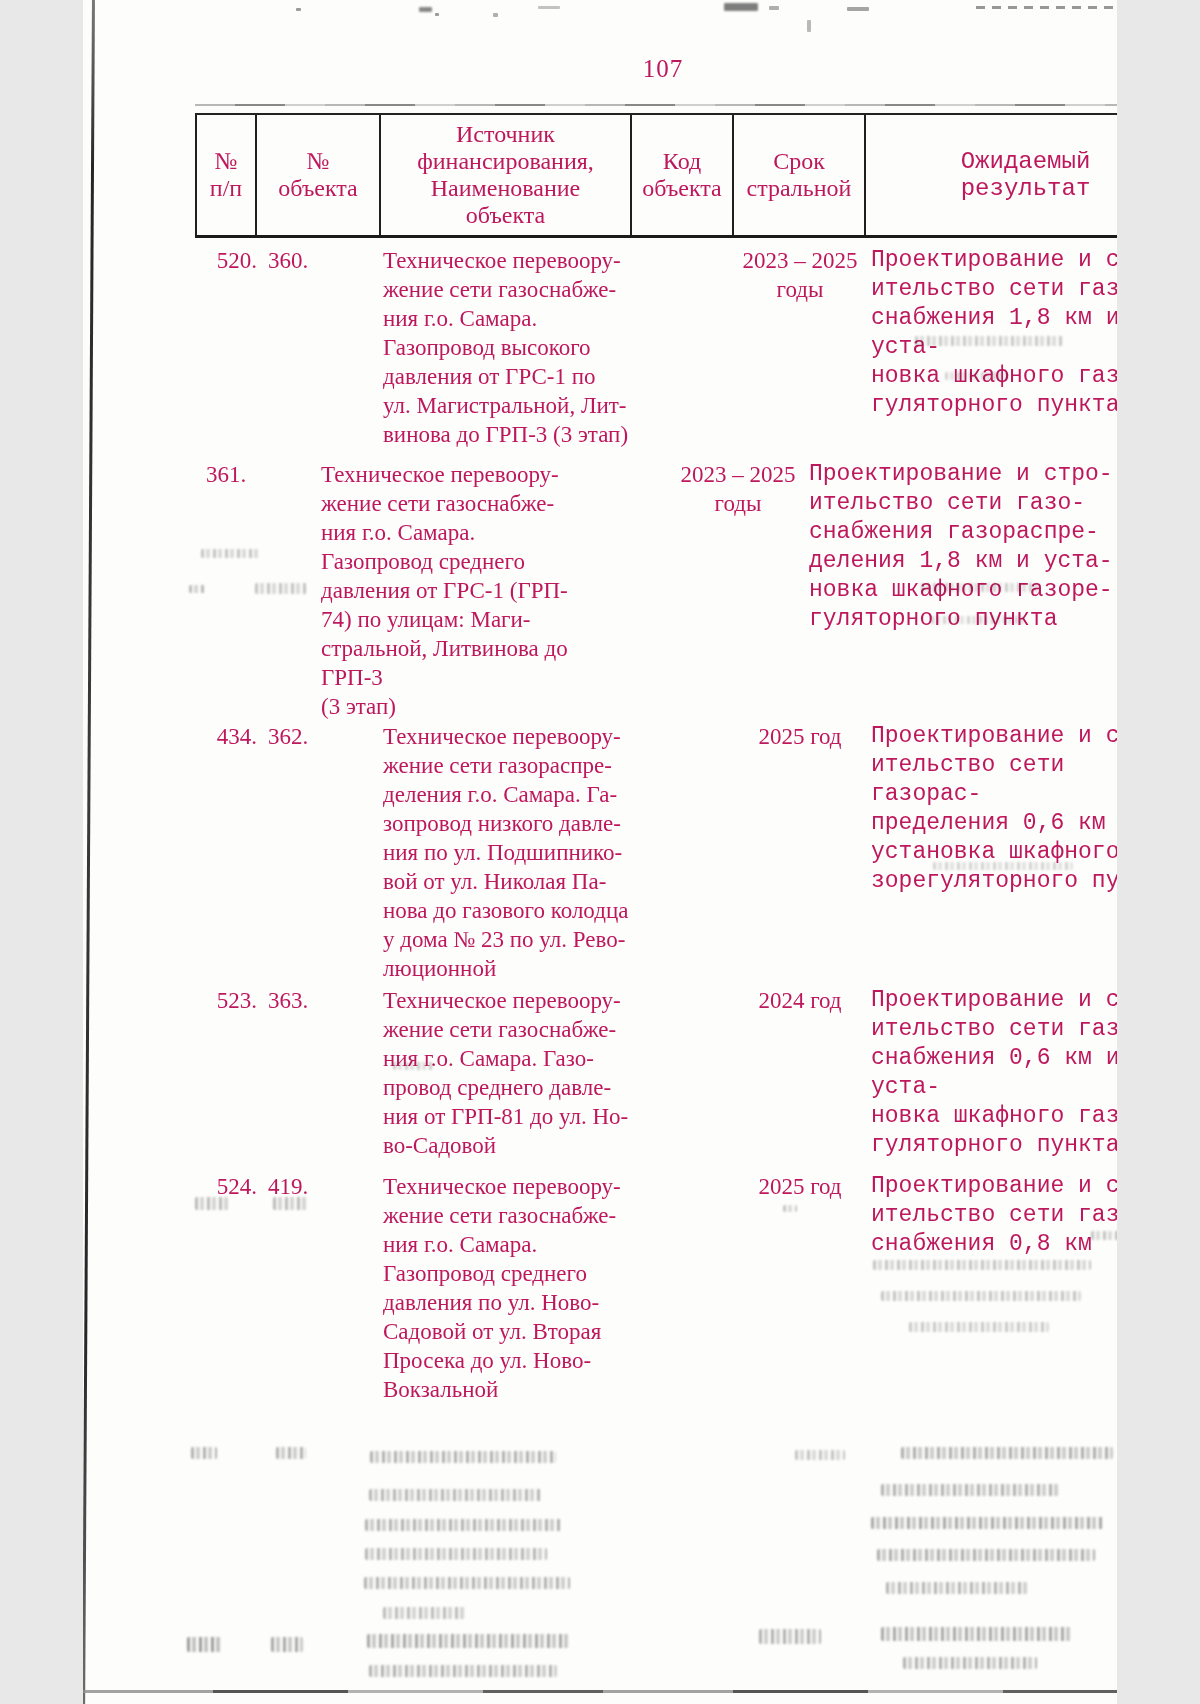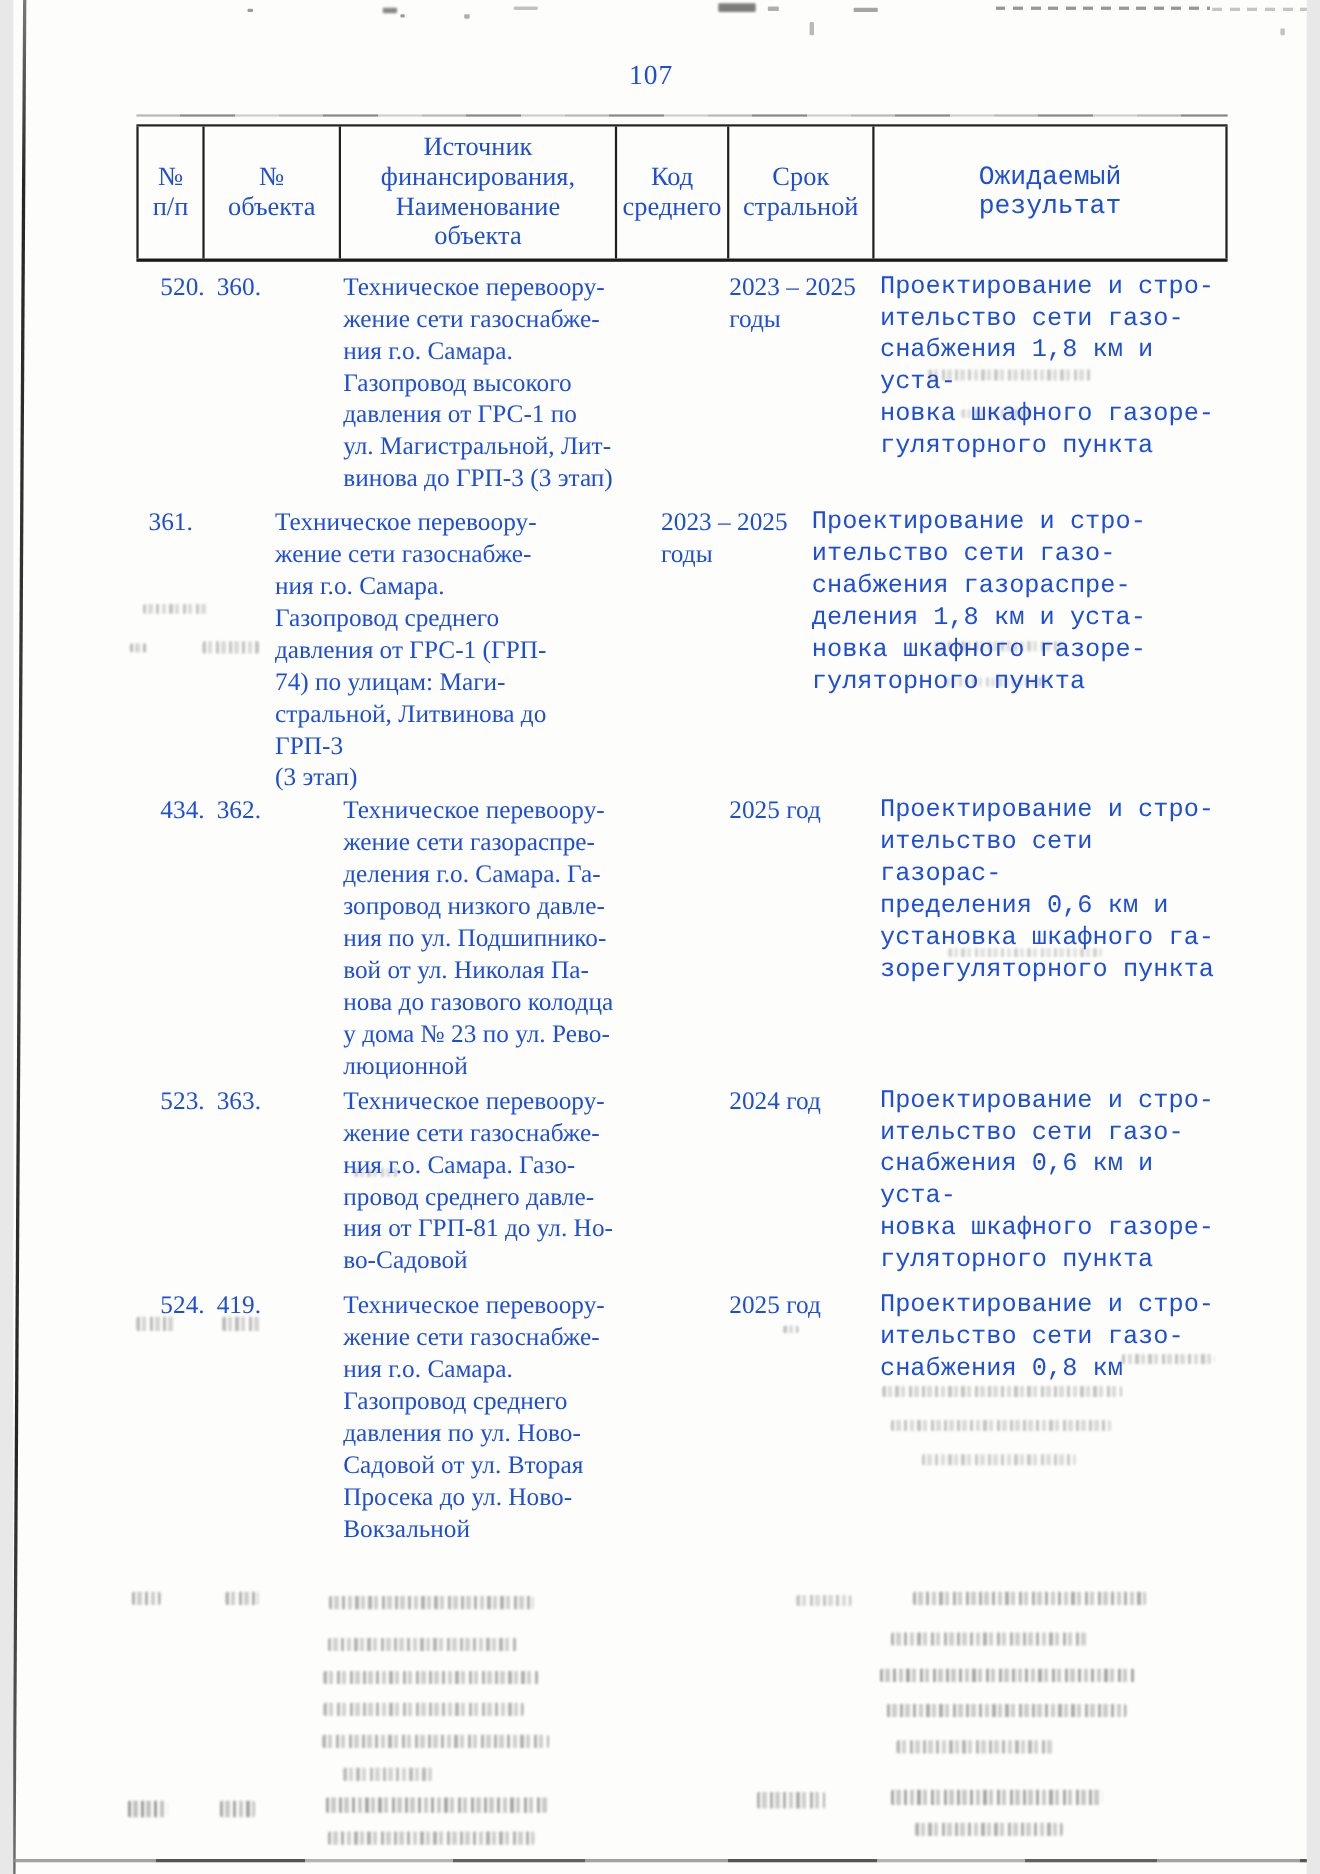--- a/index.html
+++ b/index.html
@@ -1,23 +1,23 @@
 <!DOCTYPE html>
 <html><head>
 <meta charset="utf-8">
 <style>
   html,body{margin:0;padding:0;background:#e8e8e8;}
   .page{
     position:relative;
-    width:1176px;height:1704px;
+    width:1034px;height:1704px;
     margin:0 auto;
     background:#fdfdfc;
     overflow:hidden;
     font-family:"Liberation Serif","DejaVu Serif",serif;
-    color:#1d4ed8;
+    color:#be185d;
   }
   
   .edge-line{
     position:absolute;left:9px;top:-6px;width:3px;height:1716px;
     background:linear-gradient(#666,#000 10%,#1a1a1a 45%,#000 78%,#555);
     transform:rotate(0.33deg);transform-origin:top center;opacity:.85;
   }
   .speck{position:absolute;background:#3a3a3a;border-radius:1px;}
   .streak{
     position:absolute;height:3px;
@@ -62,21 +62,21 @@
   .trow{
     position:absolute;left:112px;width:992px;display:flex;
   }
   .td{
     box-sizing:border-box;font-size:23px;line-height:29px;
     white-space:pre-line;
   }
   .td.c1{text-align:right;padding-top:0;}
   .td.c2{padding-left:11px;}
   .td.c3{padding-left:2px;}
-  .td.c5{}
+  .td.c5{text-align:center;}
   .td.c6{padding-left:5px;}
 </style>
 </head>
 <body>
 
 <div class="page">
 
   <div class="edge-line"></div>
   <div class="speck" style="left:213px;top:8px;width:5px;height:3px;opacity:.5"></div>
   <div class="speck" style="left:336px;top:7px;width:13px;height:5px;opacity:.6;filter:blur(1px)"></div>
@@ -99,21 +99,21 @@
     <div class="thead">
       <div class="th c1">№
 п/п</div>
       <div class="th c2">№
 объекта</div>
       <div class="th c3">Источник
 финансирования,
 Наименование
 объекта</div>
       <div class="th c4">Код
-среднего</div>
+объекта</div>
       <div class="th c5">Срок
 стральной</div>
       <div class="th c6">Ожидаемый
 результат</div>
     </div>
 
     <div class="trow" style="top:246px">
       <div class="td c1">520.</div>
       <div class="td c2">360.</div>
       <div class="td c3">Техническое перевоору-

